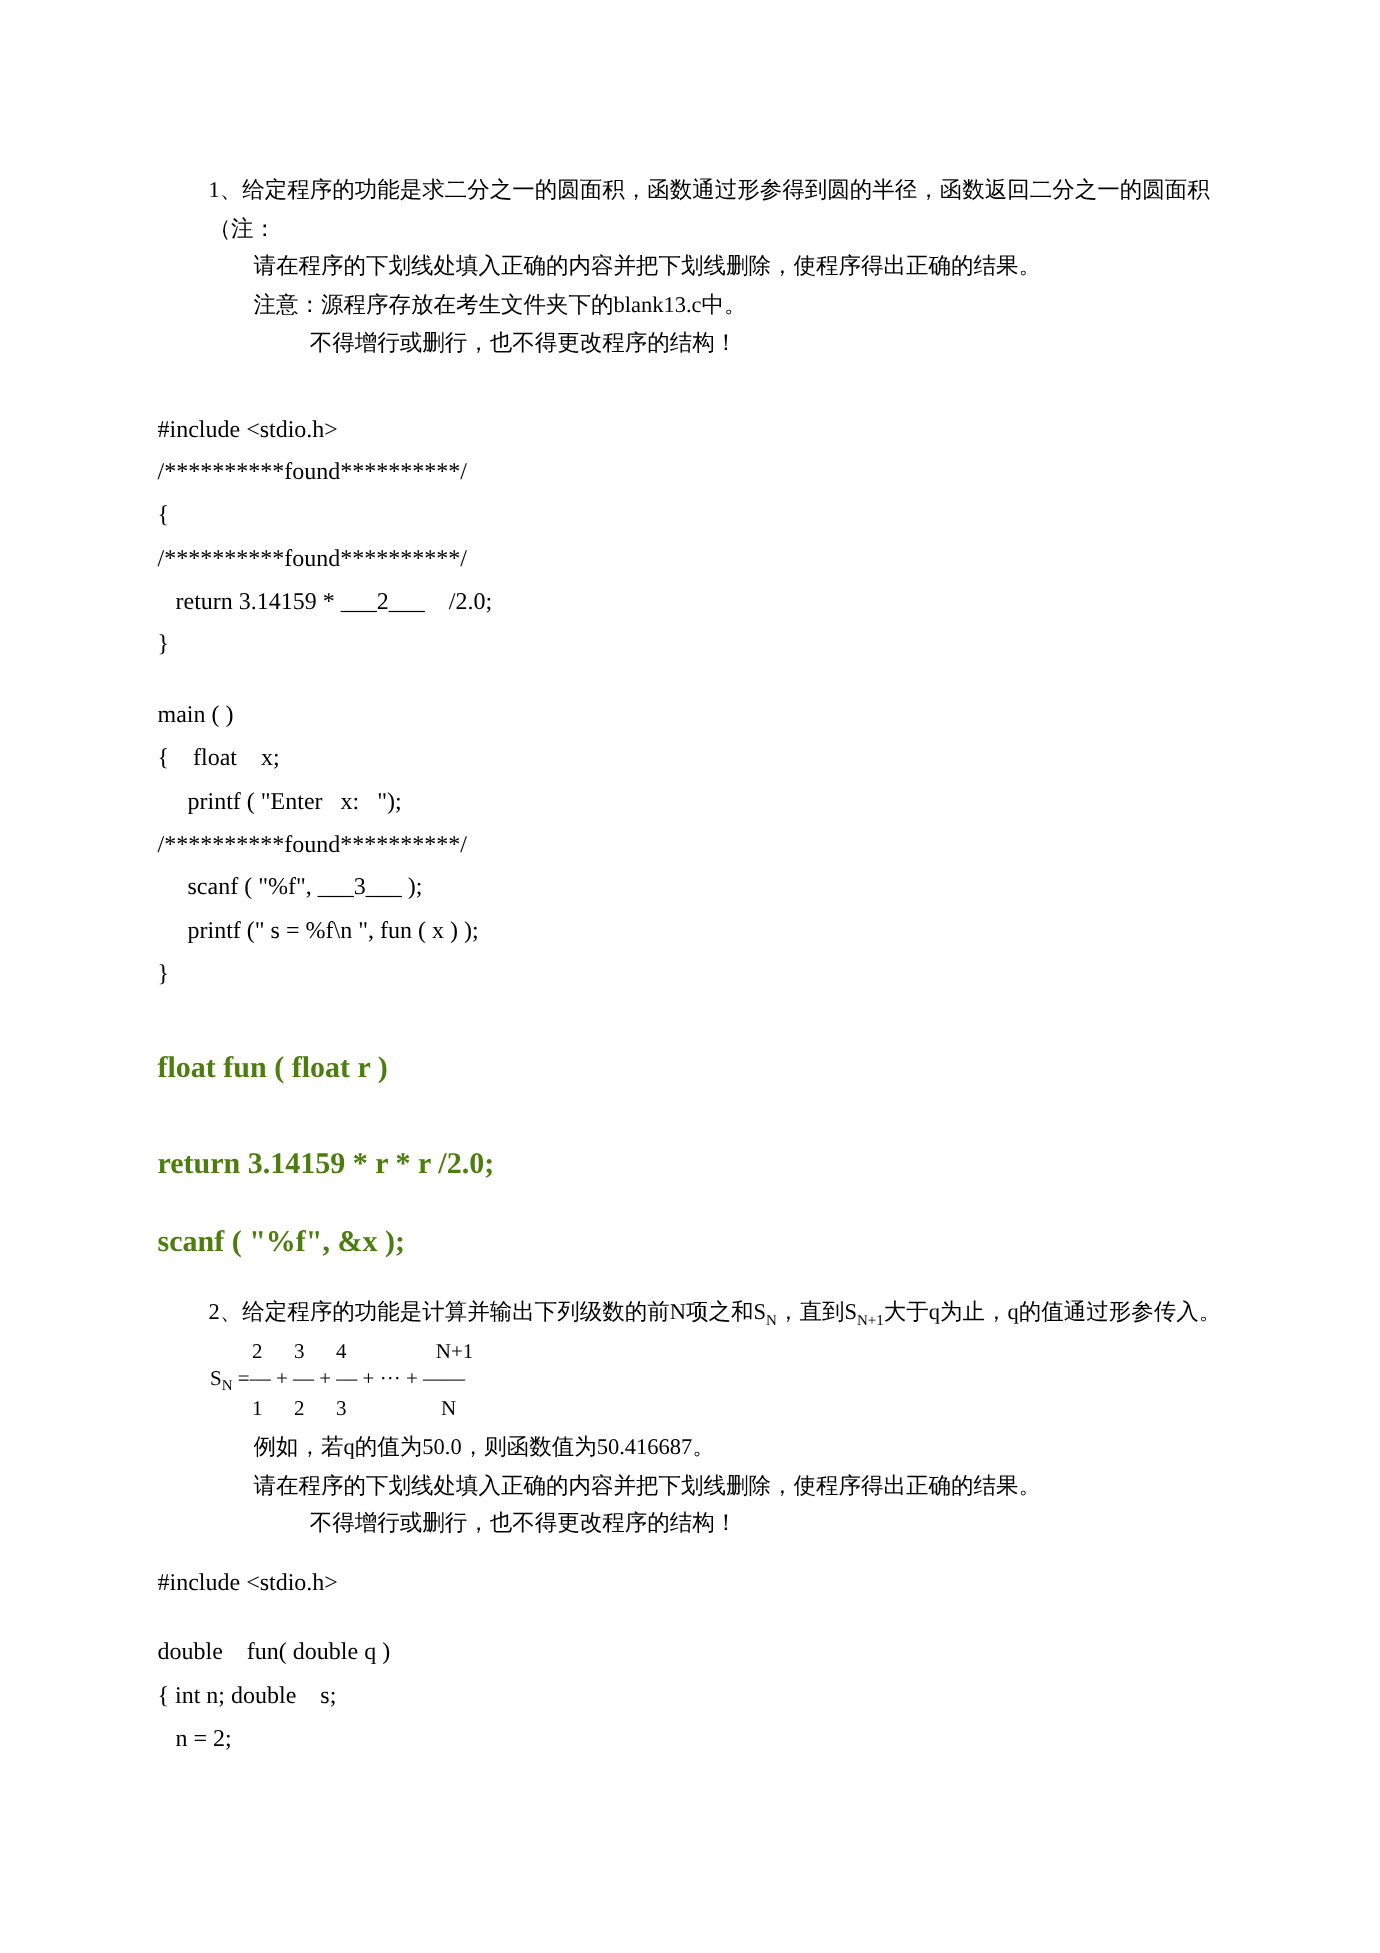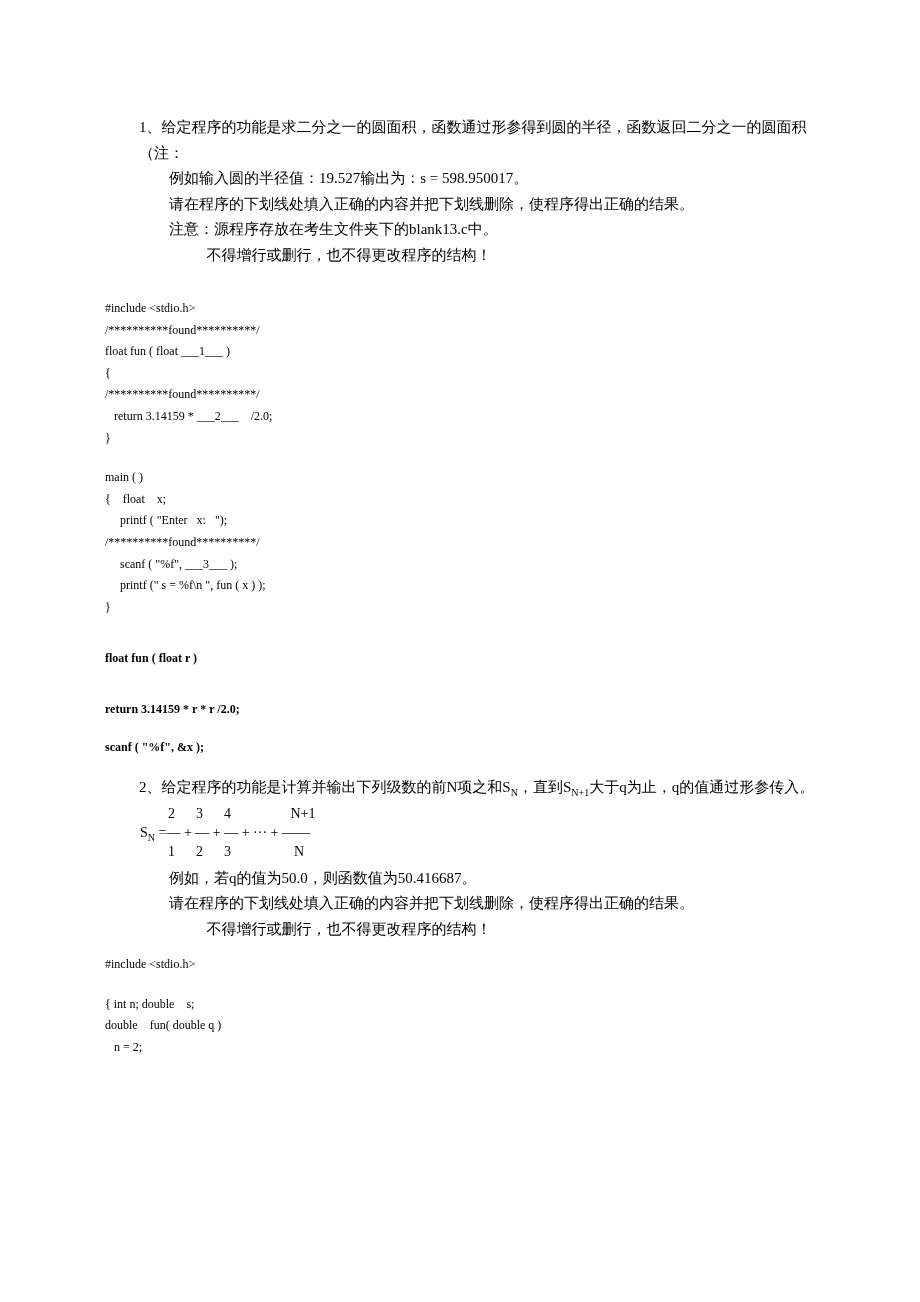--- a/index.html
+++ b/index.html
@@ -23,32 +23,32 @@
     margin-left: 34px;
   }
   .indent {
     padding-left: 2em;
   }
   .indent-more {
     padding-left: 4.5em;
   }
   .code-block {
     font-family: "Times New Roman", serif;
-    font-size: 12px;
+    font-size: 16px;
     line-height: 1.8;
     margin-top: 12px;
   }
   .code-block div {
     white-space: pre;
   }
   .red {
-    color: #000000;
+    color: #4d7c0f;
     font-weight: bold;
     font-family: "Times New Roman", serif;
-    font-size: 12px;
+    font-size: 20px;
   }
   .sub {
     font-size: 10px;
     vertical-align: sub;
   }
   .sup {
     font-size: 10px;
     vertical-align: super;
   }
   .formula-block {
@@ -62,31 +62,29 @@
   }
   .spacer { height: 18px; }
   .spacer-lg { height: 30px; }
 </style>
 </head>
 <body>
 
 <div class="page">
 
   <div class="cn">1、给定程序的功能是求二分之一的圆面积，函数通过形参得到圆的半径，函数返回二分之一的圆面积（注：</div>
-  <div class="cn indent">例如输入圆的半径值：19.527输出为：s = 598.950017。</div>
   <div class="cn indent">请在程序的下划线处填入正确的内容并把下划线删除，使程序得出正确的结果。</div>
   <div class="cn indent">注意：源程序存放在考生文件夹下的blank13.c中。</div>
   <div class="cn indent-more">不得增行或删行，也不得更改程序的结构！</div>
 
   <div class="spacer"></div>
 
   <div class="code-block">
     <div>#include &lt;stdio.h&gt;</div>
     <div>/**********found**********/</div>
-    <div>float fun ( float ___1___ )</div>
     <div>{</div>
     <div>/**********found**********/</div>
     <div>   return 3.14159 * ___2___    /2.0;</div>
     <div>}</div>
     <div class="spacer"></div>
     <div>main ( )</div>
     <div>{    float    x;</div>
     <div>     printf ( "Enter   x:   ");</div>
     <div>/**********found**********/</div>
     <div>     scanf ( "%f", ___3___ );</div>
@@ -114,18 +112,18 @@
     <div>        1      2      3                  N</div>
   </div>
 
   <div class="cn indent">例如，若q的值为50.0，则函数值为50.416687。</div>
   <div class="cn indent">请在程序的下划线处填入正确的内容并把下划线删除，使程序得出正确的结果。</div>
   <div class="cn indent-more">不得增行或删行，也不得更改程序的结构！</div>
 
   <div class="code-block">
     <div>#include &lt;stdio.h&gt;</div>
     <div class="spacer"></div>
+    <div>double    fun( double q )</div>
     <div>{ int n; double    s;</div>
-    <div>double    fun( double q )</div>
     <div>   n = 2;</div>
   </div>
 
 </div>
 
 </body></html>

